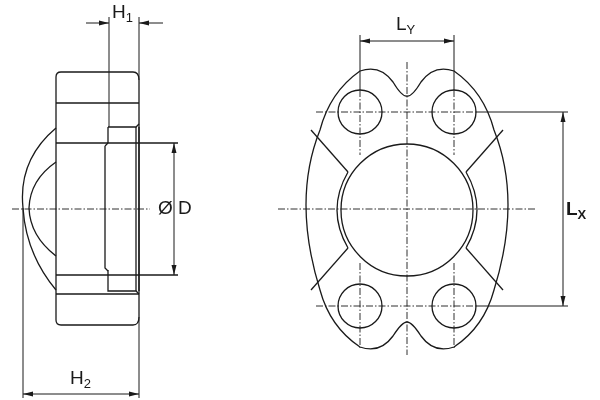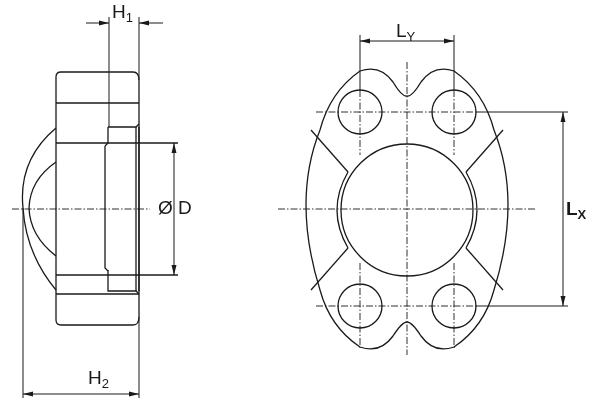--- a/index.html
+++ b/index.html
@@ -113,16 +113,16 @@
       <line class="thin" x1="476" y1="306" x2="568" y2="306"></line>
       <line class="thin" x1="563" y1="112" x2="563" y2="306"></line>
       <polygon class="arrow" points="563,112 560.5,122 565.5,122"></polygon>
       <polygon class="arrow" points="563,306 560.5,296 565.5,296"></polygon>
     </g>
   </svg>
 
   <div class="lbl" style="left:112px; top:2px;"><span>H</span><sub>1</sub></div>
   <div class="lbl" style="left:158px; top:198px;"><span>Ø</span></div>
   <div class="lbl" style="left:178px; top:198px;"><span>D</span></div>
-  <div class="lbl" style="left:70px; top:368px;margin-left:18px;"><span>H</span><sub>2</sub></div>
-  <div class="lbl" style="left:396px; top:21px;"><span>L</span><sub>Y</sub></div>
+  <div class="lbl" style="left:70px; top:368px;"><span>H</span><sub>2</sub></div>
+  <div class="lbl" style="left:396px; top:14px;"><span>L</span><sub>Y</sub></div>
   <div class="lbl" style="left:566px; top:199px;font-weight:bold;"><span>L</span><sub>X</sub></div>
 </div>
 
 </body></html>

